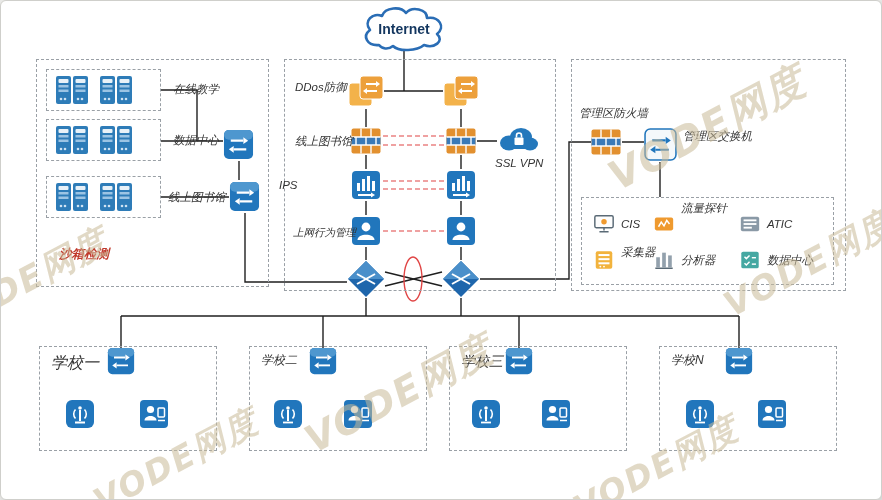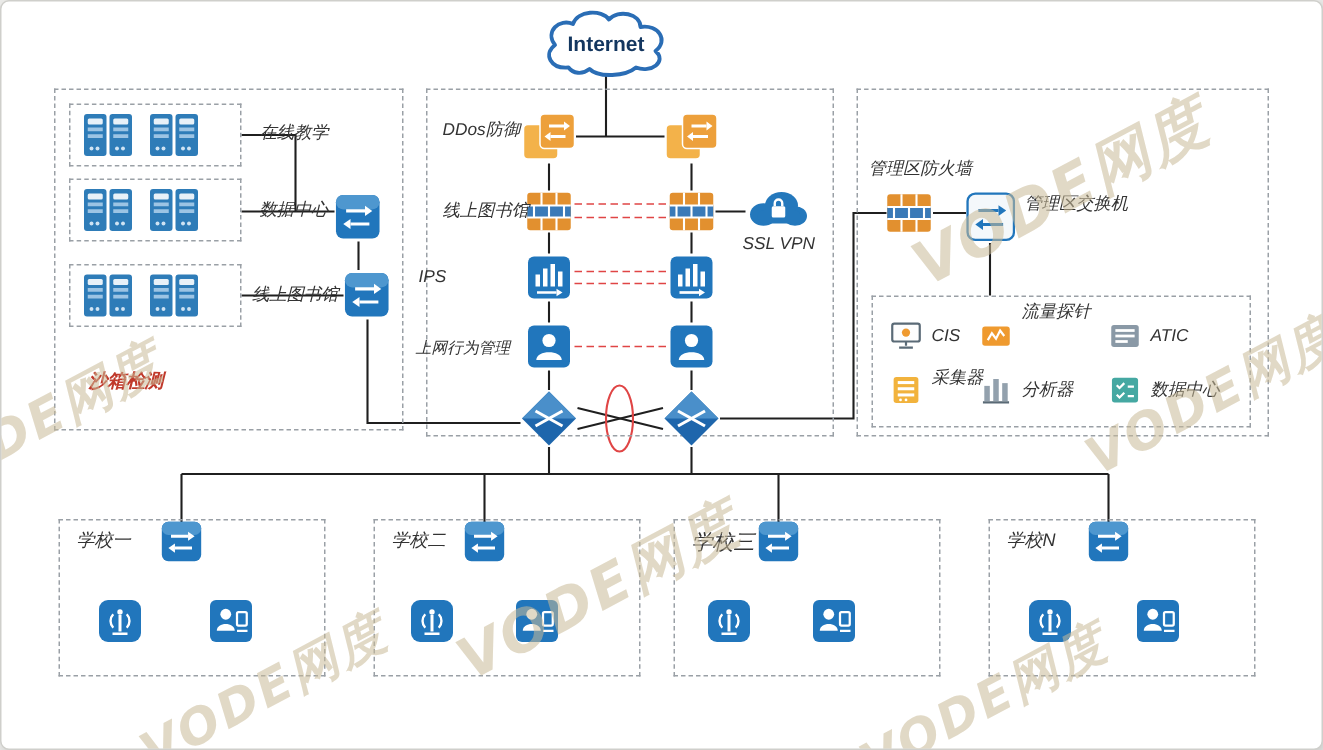--- a/index.html
+++ b/index.html
@@ -424,33 +424,33 @@
     </i>
 
   <div class="lbl" style="left:172px;top:82px">在线教学</div>
   <div class="lbl" style="left:172px;top:133px">数据中心</div>
   <div class="lbl" style="left:167px;top:190px">线上图书馆</div>
   <div class="lbl red" style="left:58px;top:246px">沙箱检测</div>
 
   <div class="lbl" style="left:294px;top:80px">DDos防御</div>
   <div class="lbl" style="left:294px;top:134px">线上图书馆</div>
   <div class="lbl" style="left:278px;top:178px">IPS</div>
-  <div class="lbl small" style="left:276px;top:225px">上网行为管理</div>
+  <div class="lbl small" style="left:292px;top:225px">上网行为管理</div>
   <div class="lbl" style="left:494px;top:156px;width:46px;text-align:center">SSL VPN</div>
 
   <div class="lbl" style="left:578px;top:106px">管理区防火墙</div>
   <div class="lbl" style="left:682px;top:129px">管理区交换机</div>
   <div class="lbl" style="left:620px;top:217px">CIS</div>
   <div class="lbl" style="left:680px;top:201px">流量探针</div>
   <div class="lbl" style="left:766px;top:217px">ATIC</div>
   <div class="lbl" style="left:620px;top:245px">采集器</div>
   <div class="lbl" style="left:680px;top:253px">分析器</div>
   <div class="lbl" style="left:766px;top:253px">数据中心</div>
 
-  <div class="lbl" style="left:50px;top:352px;font-size:12px">学校一</div>
+  <div class="lbl" style="left:50px;top:352px;font-size:16px">学校一</div>
   <div class="lbl" style="left:260px;top:352px;font-size:12px">学校二</div>
   <div class="lbl" style="left:460px;top:352px;font-size:14px">学校三</div>
   <div class="lbl" style="left:670px;top:352px;font-size:12px">学校N</div>
 
   <div class="wm" style="left:598px;top:100px;font-size:40px">VODE网度</div>
   <div class="wm" style="left:715px;top:240px;font-size:34px">VODE网度</div>
   <div class="wm" style="left:295px;top:368px;font-size:38px">VODE网度</div>
   <div class="wm" style="left:85px;top:438px;font-size:33px">VODE网度</div>
   <div class="wm" style="left:565px;top:445px;font-size:33px">VODE网度</div>
   <div class="wm" style="left:-70px;top:258px;font-size:34px">VODE网度</div>

